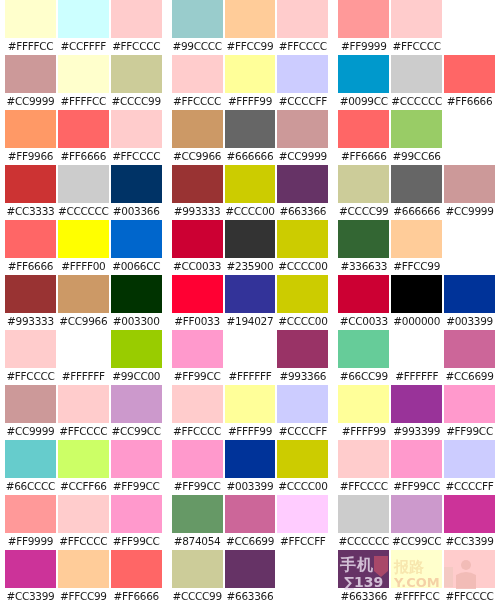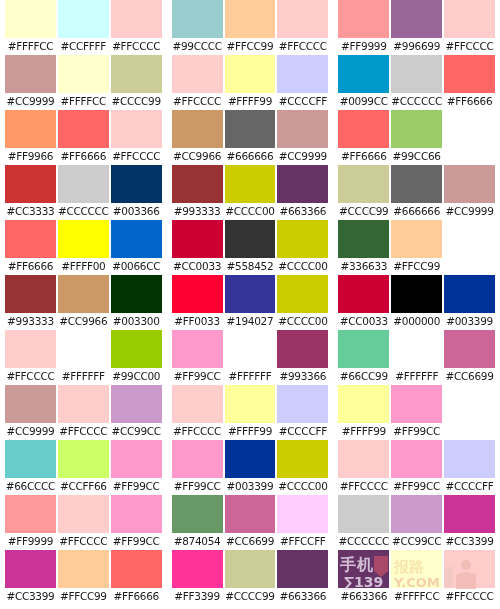--- a/index.html
+++ b/index.html
@@ -304,21 +304,21 @@
           <div class="swatch-label">#663366</div>
         </div>
       </div>
       <div class="swatch-row">
         <div class="swatch-cell">
           <div class="swatch-chip" style="background-color: rgb(204, 0, 51);"></div>
           <div class="swatch-label">#CC0033</div>
         </div>
         <div class="swatch-cell">
           <div class="swatch-chip" style="background-color: rgb(51, 51, 51);"></div>
-          <div class="swatch-label">#558452</div>
+          <div class="swatch-label">#235900</div>
         </div>
         <div class="swatch-cell">
           <div class="swatch-chip" style="background-color: rgb(204, 204, 0);"></div>
           <div class="swatch-label">#CCCC00</div>
         </div>
       </div>
       <div class="swatch-row">
         <div class="swatch-cell">
           <div class="swatch-chip" style="background-color: rgb(255, 0, 51);"></div>
           <div class="swatch-label">#FF0033</div>
@@ -383,44 +383,36 @@
           <div class="swatch-chip" style="background-color: rgb(204, 102, 153);"></div>
           <div class="swatch-label">#CC6699</div>
         </div>
         <div class="swatch-cell">
           <div class="swatch-chip" style="background-color: rgb(255, 204, 255);"></div>
           <div class="swatch-label">#FFCCFF</div>
         </div>
       </div>
       <div class="swatch-row">
         <div class="swatch-cell">
-          <div class="swatch-chip" style="background-color: rgb(255, 51, 153);"></div>
-          <div class="swatch-label">#FF3399</div>
-        </div>
-        <div class="swatch-cell">
           <div class="swatch-chip" style="background-color: rgb(204, 204, 153);"></div>
           <div class="swatch-label">#CCCC99</div>
         </div>
         <div class="swatch-cell">
           <div class="swatch-chip" style="background-color: rgb(102, 51, 102);"></div>
           <div class="swatch-label">#663366</div>
         </div>
       </div>
     </div>
     <div class="palette-group group-right">
       <div class="swatch-row">
         <div class="swatch-cell">
           <div class="swatch-chip" style="background-color: rgb(255, 153, 153);"></div>
           <div class="swatch-label">#FF9999</div>
         </div>
         <div class="swatch-cell">
-          <div class="swatch-chip" style="background-color: rgb(153, 102, 153);"></div>
-          <div class="swatch-label">#996699</div>
-        </div>
-        <div class="swatch-cell">
           <div class="swatch-chip" style="background-color: rgb(255, 204, 204);"></div>
           <div class="swatch-label">#FFCCCC</div>
         </div>
       </div>
       <div class="swatch-row">
         <div class="swatch-cell">
           <div class="swatch-chip" style="background-color: rgb(0, 153, 204);"></div>
           <div class="swatch-label">#0099CC</div>
         </div>
         <div class="swatch-cell">
@@ -491,20 +483,24 @@
         </div>
         <div class="swatch-cell">
           <div class="swatch-chip" style="background-color: rgb(204, 102, 153);"></div>
           <div class="swatch-label">#CC6699</div>
         </div>
       </div>
       <div class="swatch-row">
         <div class="swatch-cell">
           <div class="swatch-chip" style="background-color: rgb(255, 255, 153);"></div>
           <div class="swatch-label">#FFFF99</div>
+        </div>
+        <div class="swatch-cell">
+          <div class="swatch-chip" style="background-color: rgb(153, 51, 153);"></div>
+          <div class="swatch-label">#993399</div>
         </div>
         <div class="swatch-cell">
           <div class="swatch-chip" style="background-color: rgb(255, 153, 204);"></div>
           <div class="swatch-label">#FF99CC</div>
         </div>
       </div>
       <div class="swatch-row">
         <div class="swatch-cell">
           <div class="swatch-chip" style="background-color: rgb(255, 204, 204);"></div>
           <div class="swatch-label">#FFCCCC</div>

